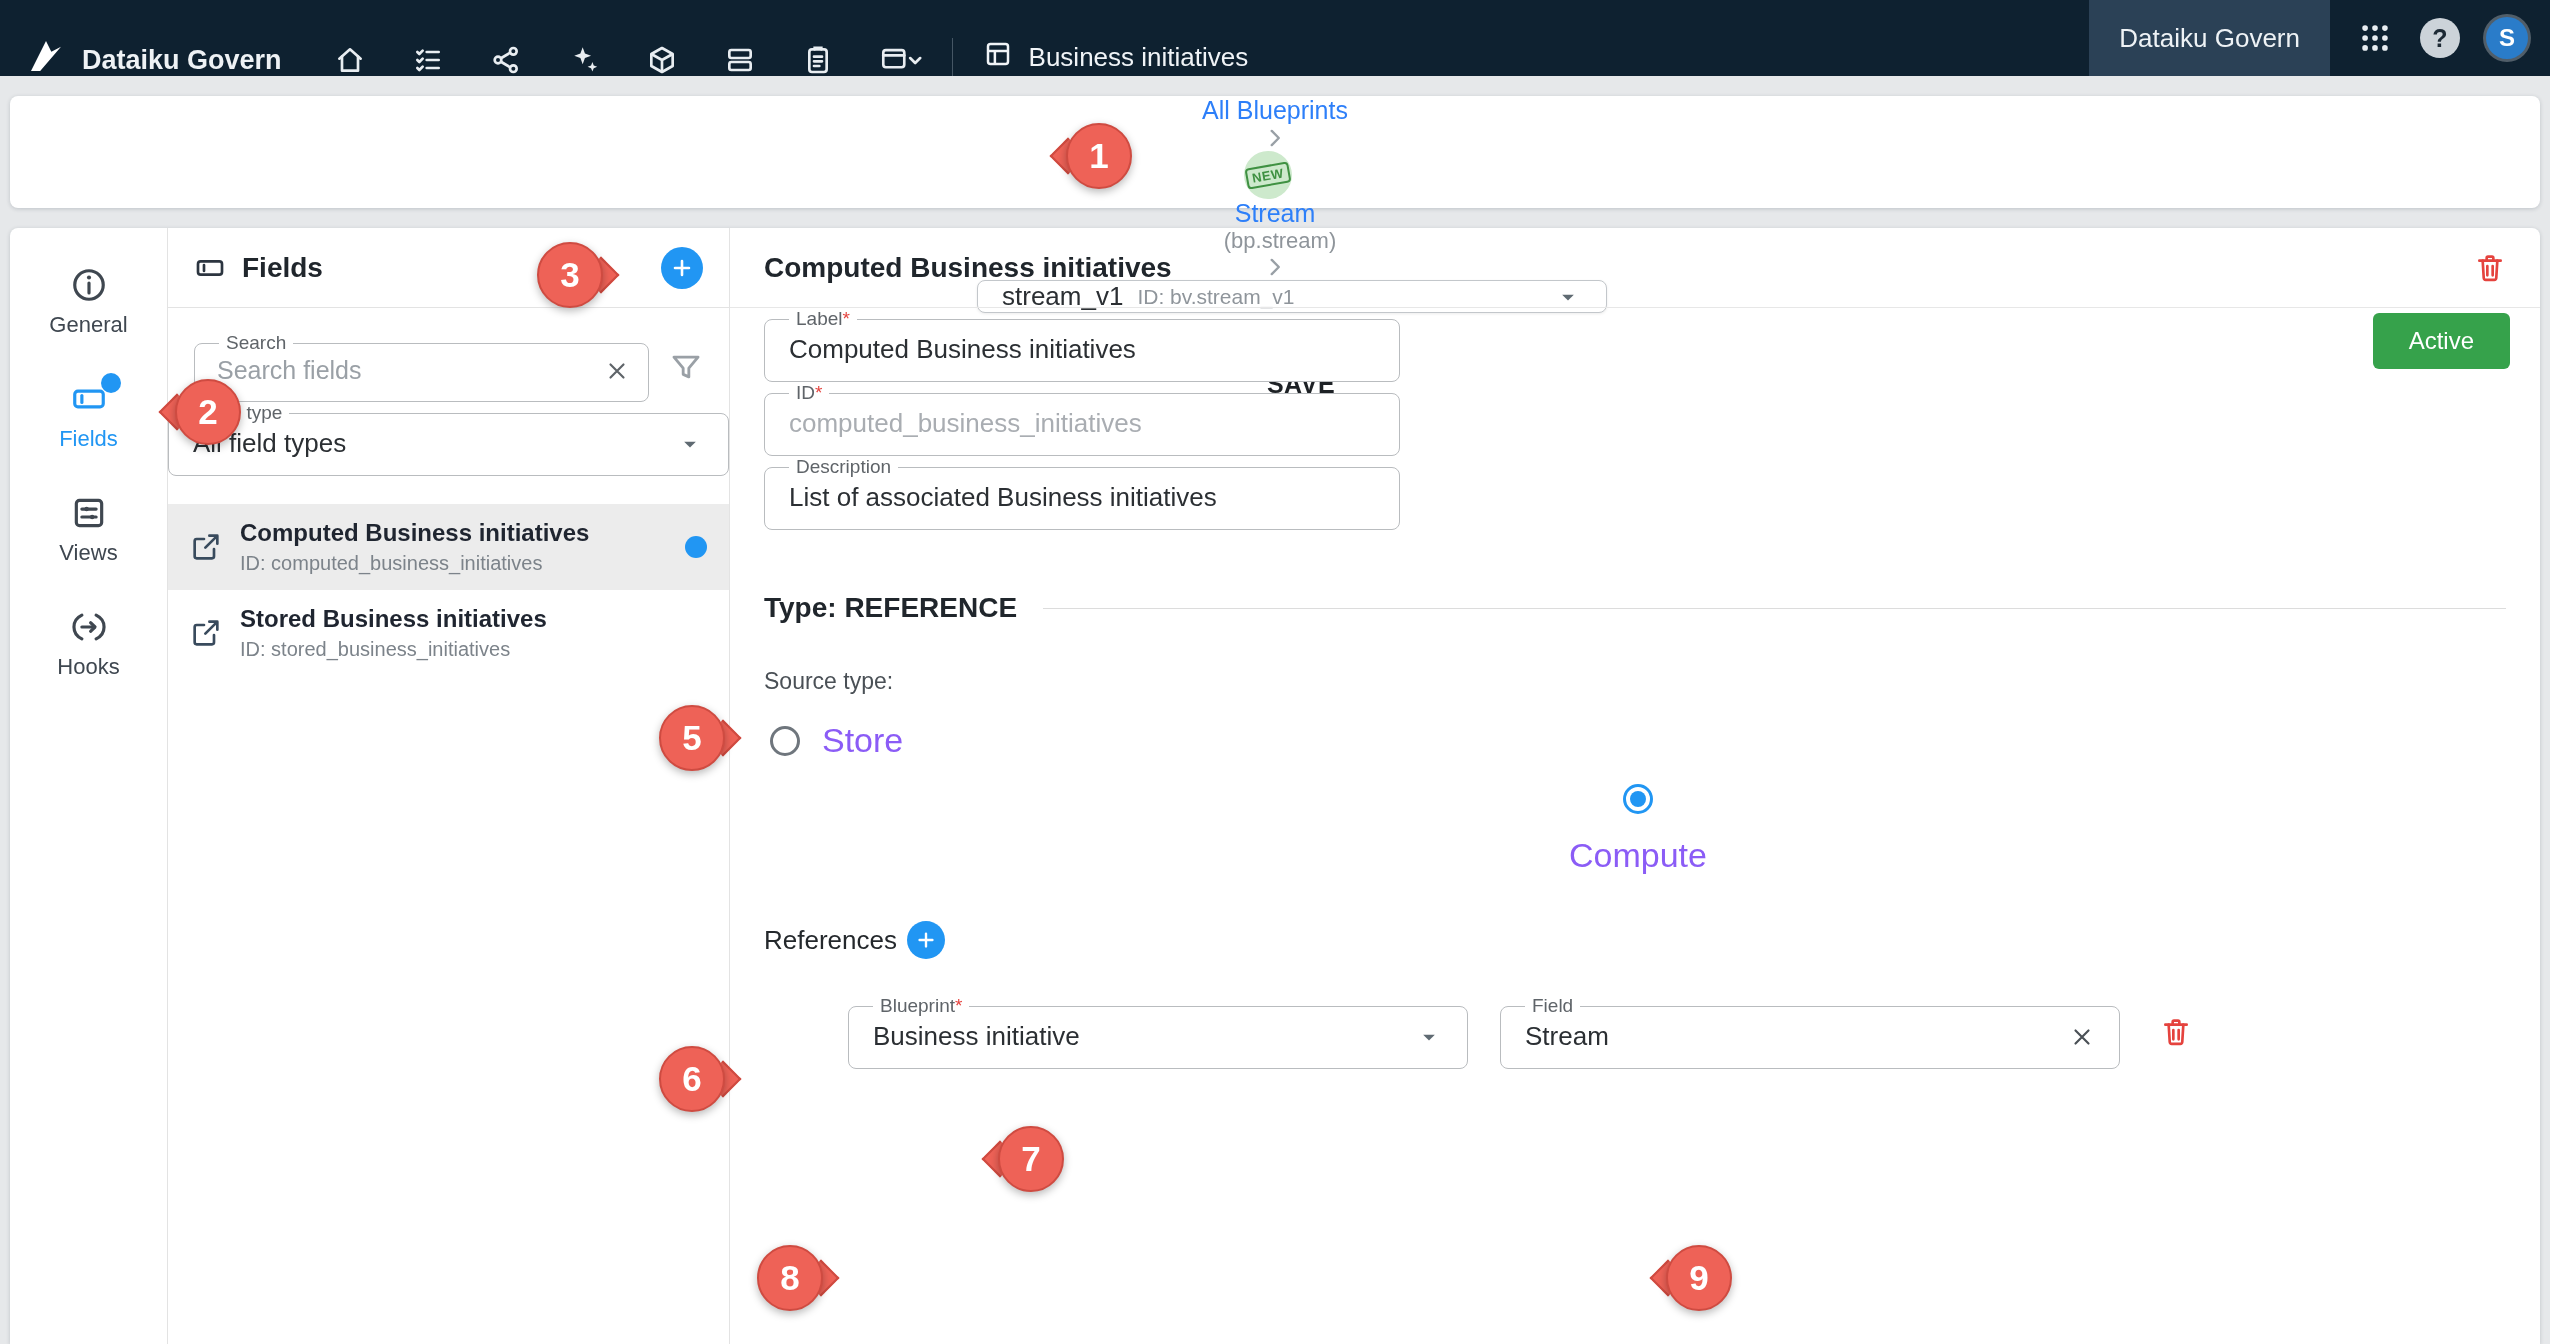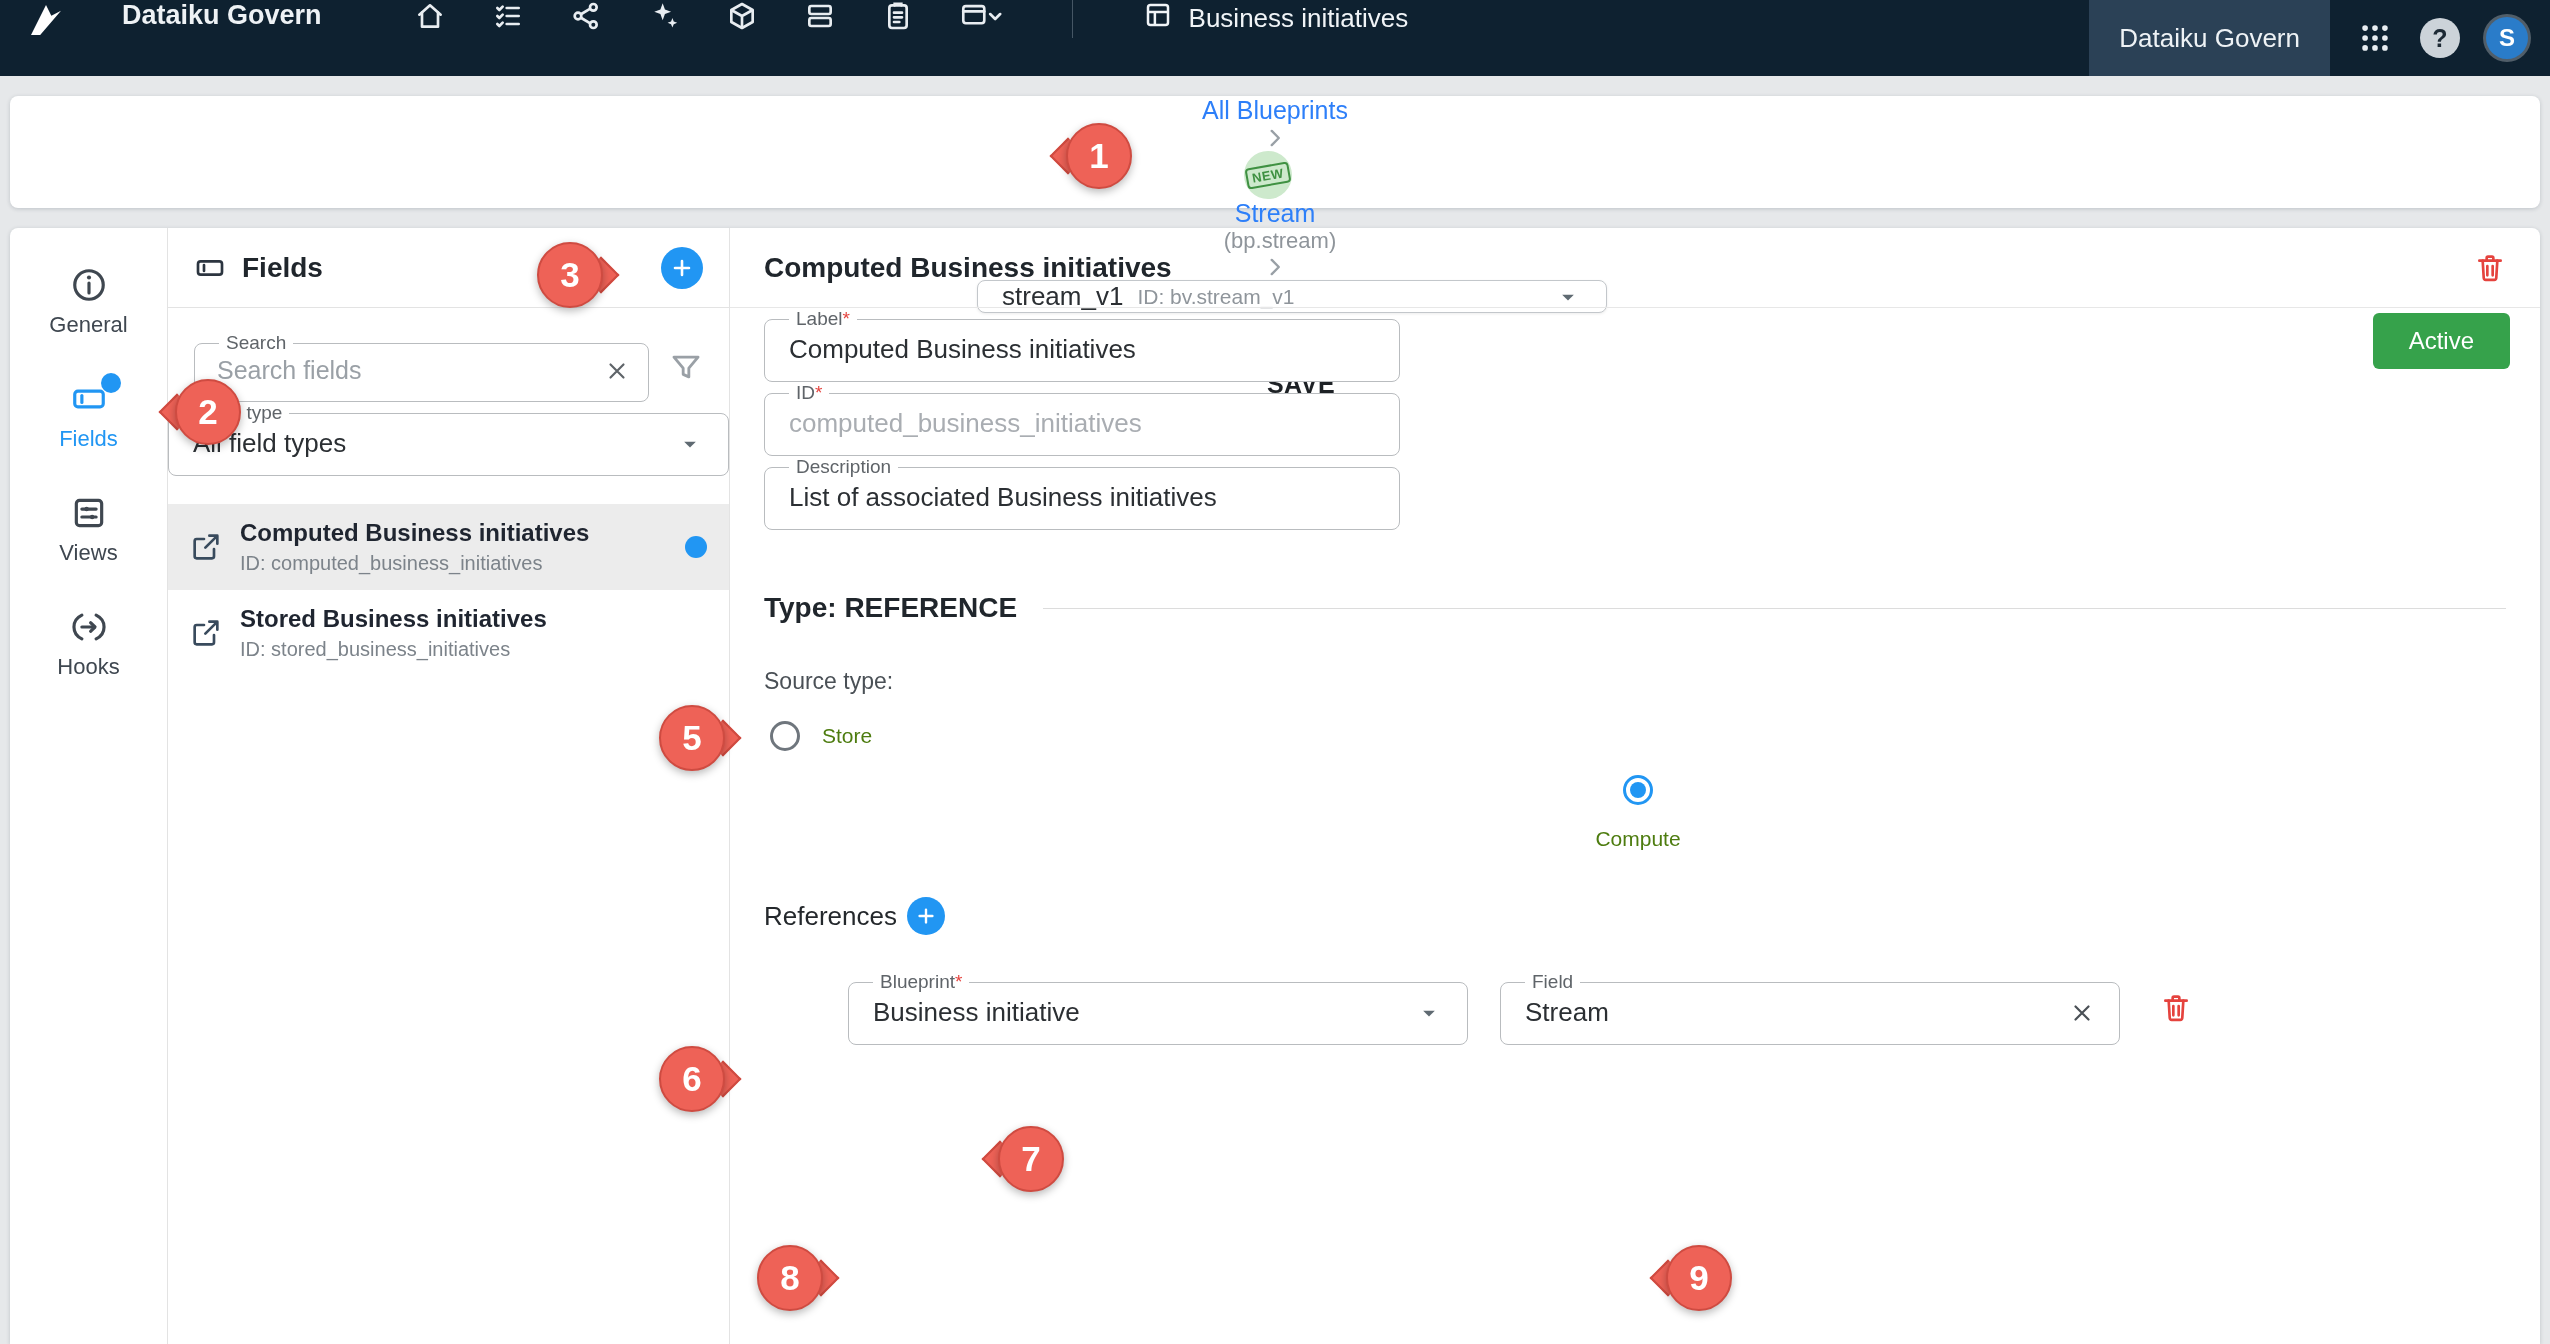--- a/index.html
+++ b/index.html
@@ -1,21 +1,21 @@
 <!DOCTYPE html>
 <html><head>
 <meta charset="utf-8">
 <style>
   * { box-sizing: border-box; }
   html,body { margin:0; padding:0; background:#e6e8ea; }
   body { font-family:"Liberation Sans","DejaVu Sans",sans-serif; }
   .app { position:relative; width:2550px; height:1344px; overflow:hidden; background:#e6e8ea; }
 
   
-  .topbar { height:76px; background:#0e2130; display:flex; align-items:flex-start; padding-left:26px; color:#eef2f5;gap:40px; }
+  .topbar { height:76px; background:#0e2130; display:flex; align-items:flex-end; padding-left:26px; color:#eef2f5; }
   .tb-logo { width:40px; height:40px; margin-right:16px; flex:none; display:flex; align-items:center; }
   .tb-title { font-size:27px; font-weight:700; margin-right:52px; white-space:nowrap; }
   .tb-nav { display:flex; align-items:center; gap:46px; }
   .tb-nav .nav-ic { display:flex; align-items:center; color:#e8edf1; }
   .tb-nav svg { width:32px; height:32px; }
   .tb-divider { width:1px; height:38px; background:#455664; margin:0 30px; }
   .tb-page { display:flex; align-items:center; gap:16px; font-size:26px; color:#f0f4f7; }
   .tb-page svg { width:30px; height:30px; }
   .tb-right { margin-left:auto; display:flex; align-items:center; height:100%; }
   .tb-appbox { height:100%; display:flex; align-items:center; padding:0 30px; background:#2b4156; font-size:26px; font-weight:500; }
@@ -108,21 +108,21 @@
   .type-row { display:flex; align-items:center; gap:26px; margin-top:62px; }
   .type-row .theading { font-size:28px; font-weight:700; color:#20262c; white-space:nowrap; }
   .type-row .rule { flex:1; height:1px; background:#dcdcdc; }
 
   .source-label { margin-top:44px; font-size:23px; color:#4a5056; }
   .radio-row { display:flex; align-items:center; margin-top:26px; gap:22px; padding-left:6px; cursor:pointer; }
   .radio-row + .radio-row { margin-top:24px;flex-direction:column; }
   .radio { width:30px; height:30px; border:3px solid #6f767d; border-radius:50%; flex:none; }
   .radio.on { border-color:#2196f3; position:relative; }
   .radio.on::after { content:""; position:absolute; inset:4px; border-radius:50%; background:#2196f3; }
-  .radio-label { font-size:21px; color:#4d7c0f; }
+  .radio-label { font-size:34px; color:#8b5cf6; }
 
   .refs-row { display:flex; align-items:center; gap:10px; margin-top:46px; }
   .refs-label { font-size:26px; color:#24282c; }
   .refs-row .plus-btn { width:38px; height:38px; }
   .refs-row .plus-btn svg { width:22px; height:22px; }
 
   .ref-fields { display:flex; align-items:center; gap:32px; margin:36px 0 0 84px; }
   .bp-field { width:620px; cursor:pointer; }
   .field-field { width:620px; }
   .ref-fields .trash-btn { margin-left:8px; }

